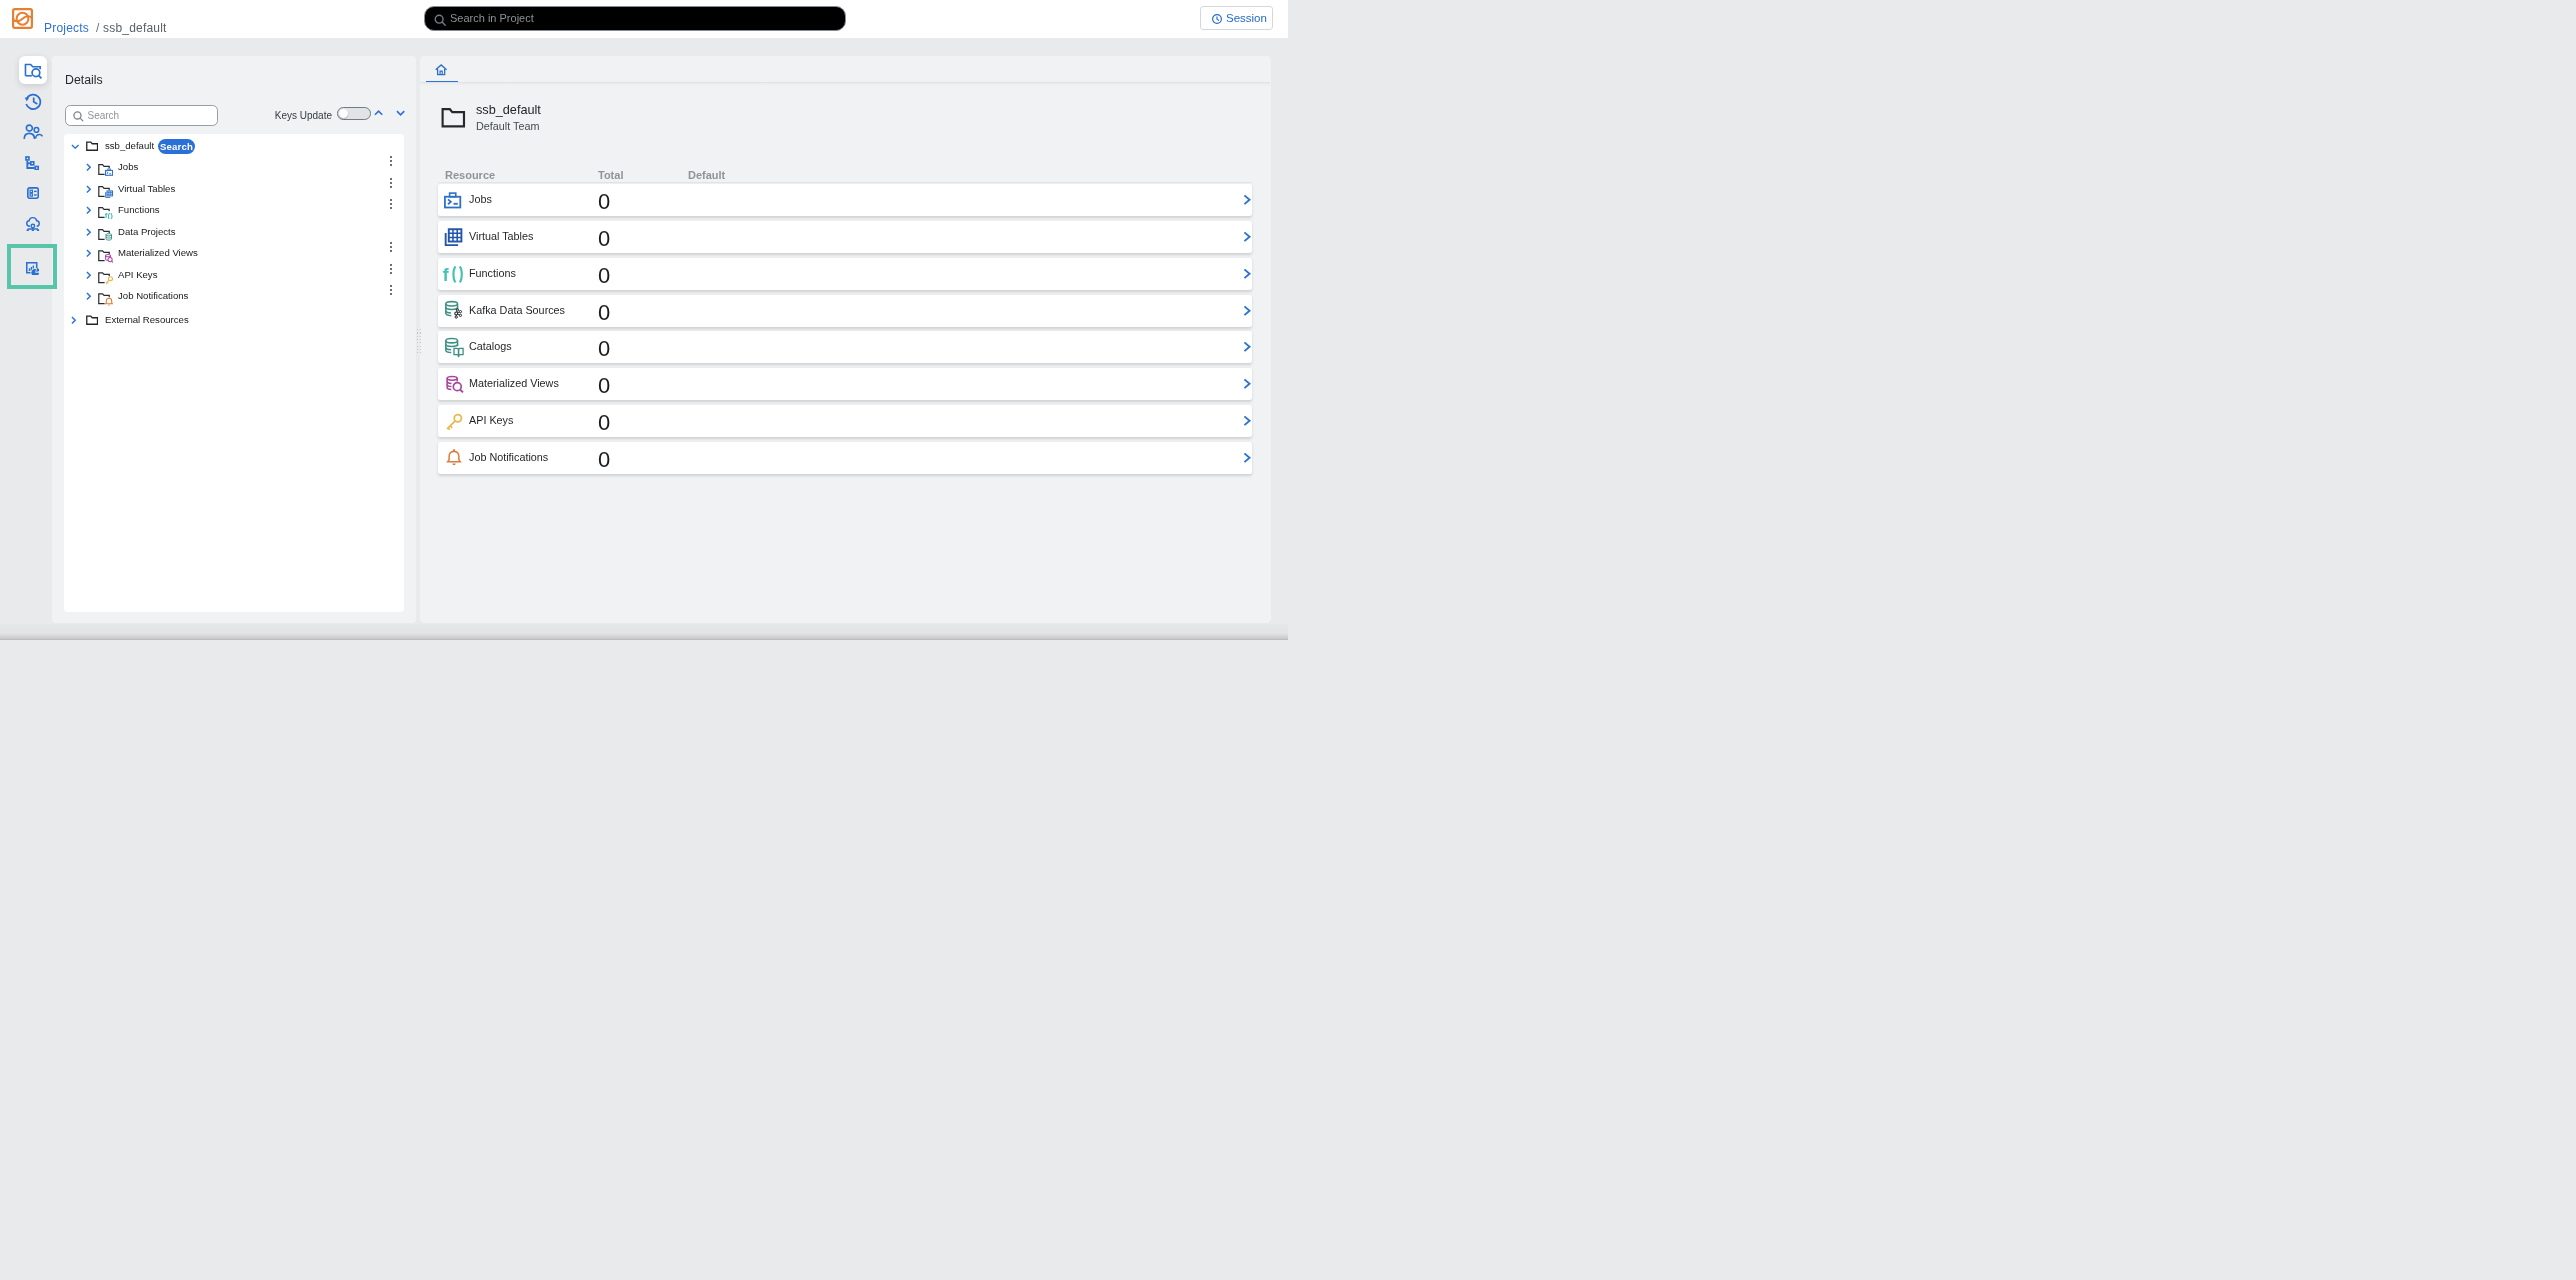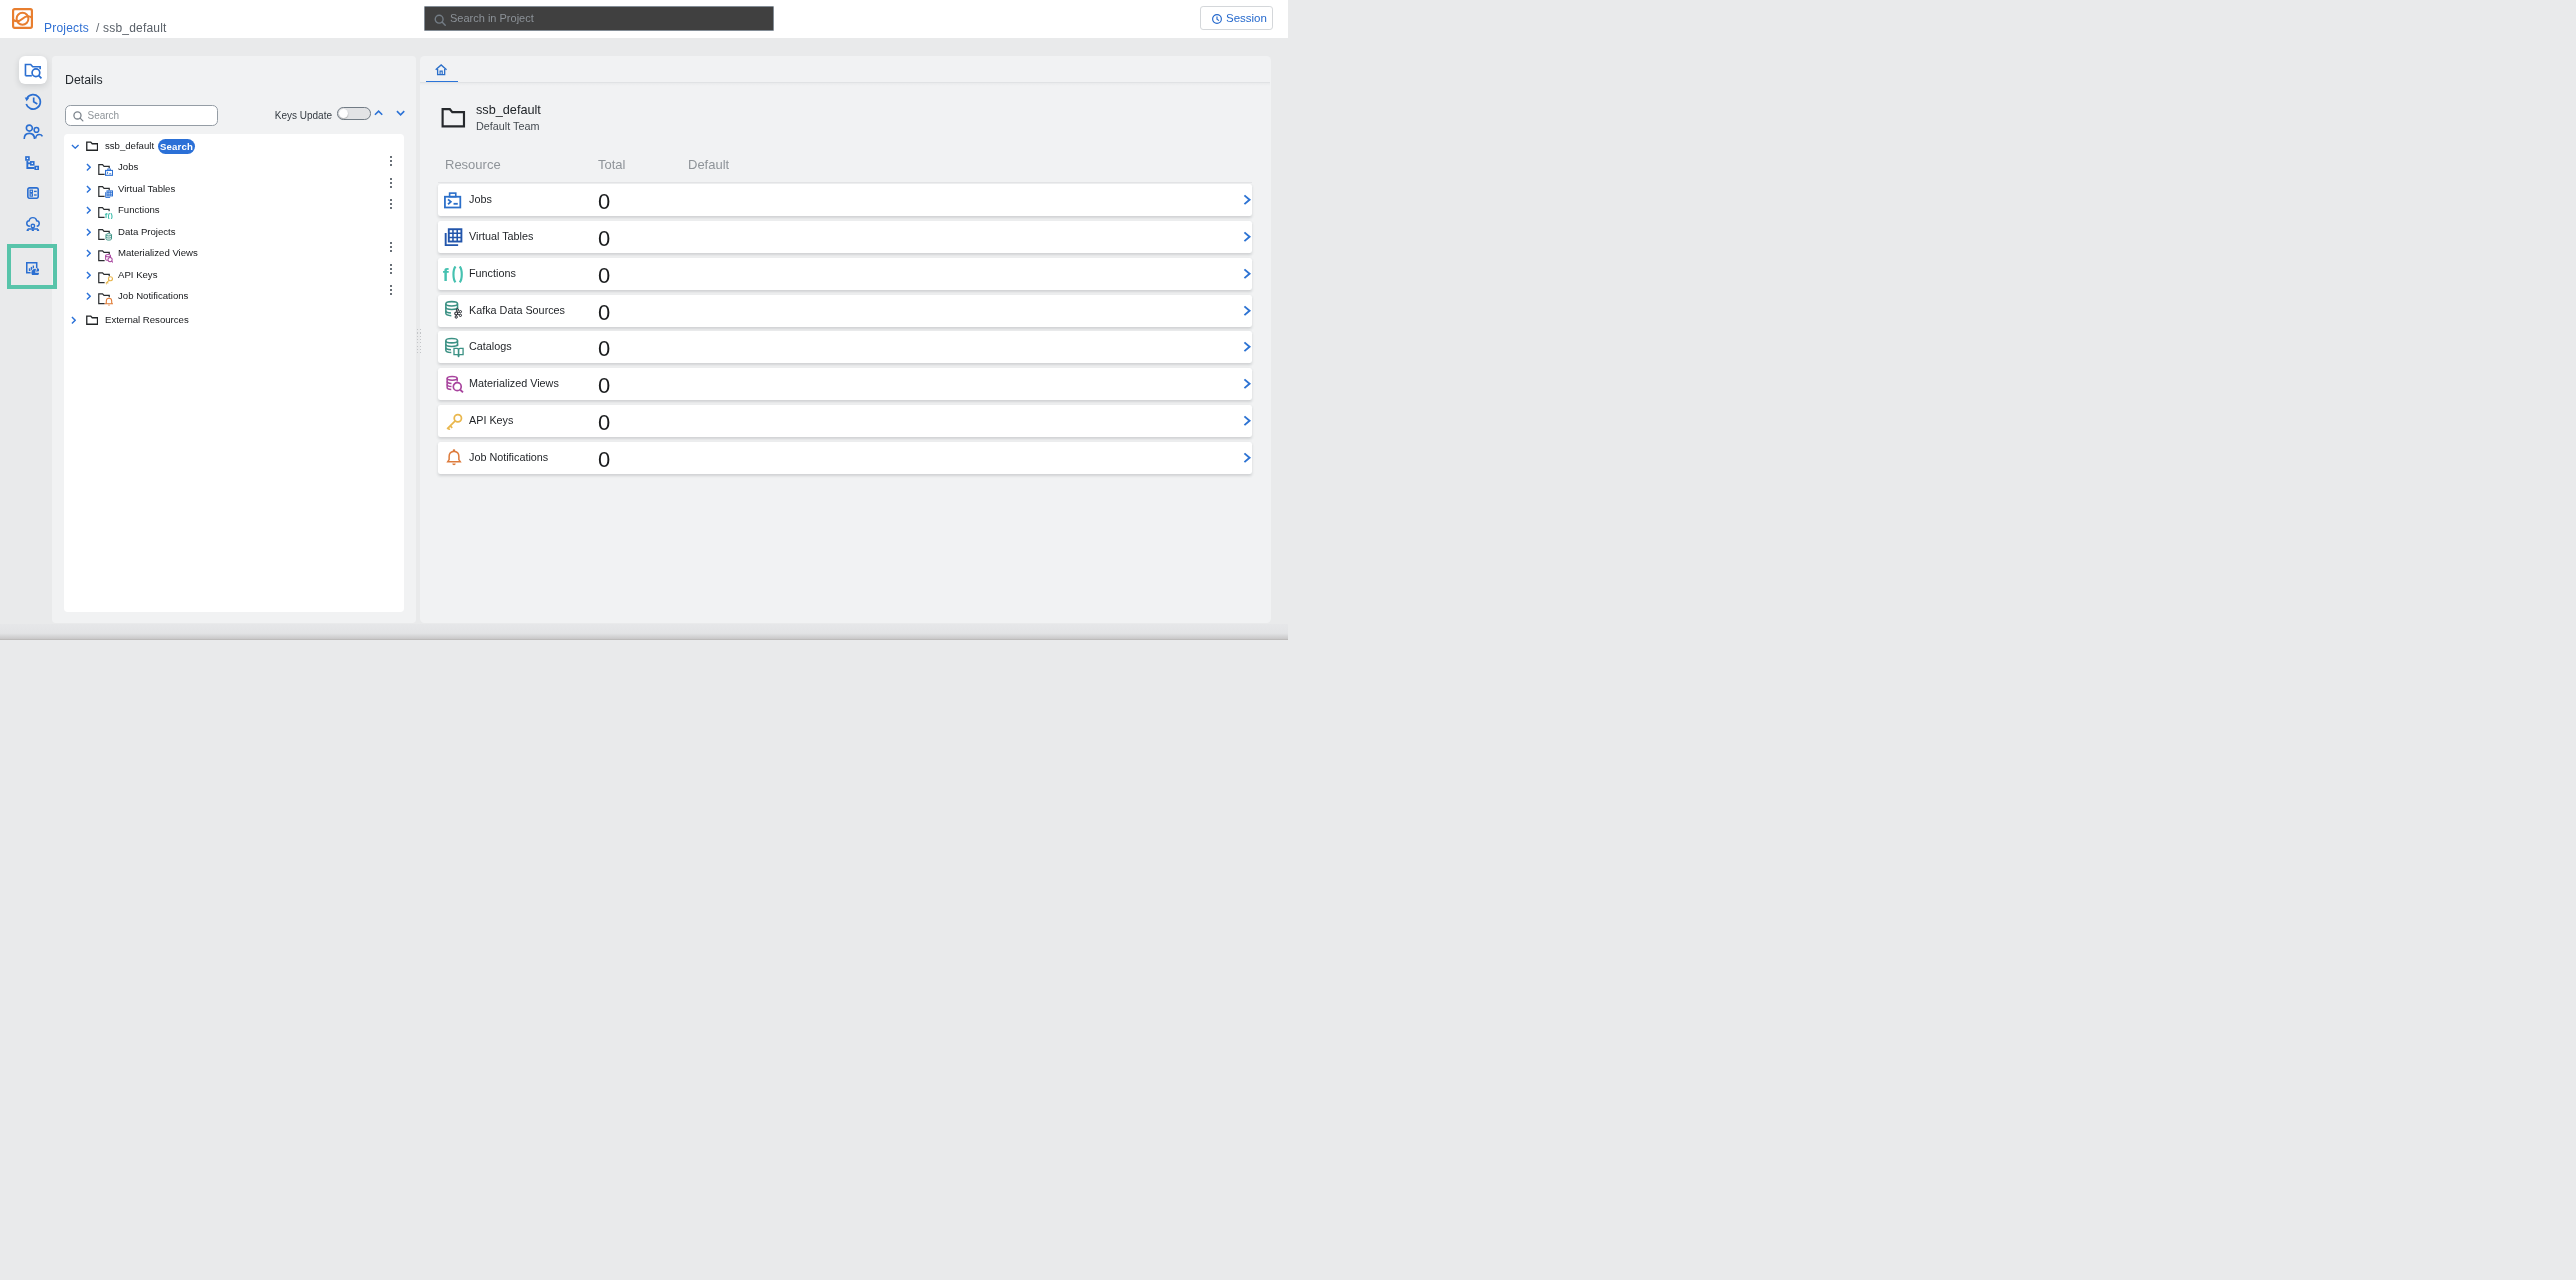--- a/index.html
+++ b/index.html
@@ -2,21 +2,21 @@
 <html style="font-size:12.3px"><head><meta charset="utf-8">
 <style>
 *{margin:0;padding:0;box-sizing:border-box}
 html,body{width:1288px;height:640px;overflow:hidden;font-family:"Liberation Sans",sans-serif;background:#e9eaeb;position:relative}
 body{transform:translateZ(0);-webkit-font-smoothing:antialiased}
 .abs{position:absolute}
 .header{position:absolute;left:0;top:0;width:1288px;height:38px;background:#fff}
 .crumb{position:absolute;left:44px;top:21px;font-size:12px;color:#3070d3;letter-spacing:0.2px}
 .crumb .sep{color:#6a7077;margin:0 3.5px}
 .crumb .cur{color:#596068}
-.hsearch{position:absolute;left:424px;top:6.1px;width:350px;height:25px;border:1.1px solid #848d96;border-radius:1px;background:#404040}
+.hsearch{position:absolute;left:424px;top:6.1px;width:422px;height:25px;border:1.1px solid #848d96;border-radius:10px;background:#000000}
 .hsearch .ph{position:absolute;left:25px;top:5px;font-size:11px;color:#8c9298}
 .session{position:absolute;left:1200px;top:6.1px;width:73px;height:24px;border:0.8px solid #d4d7da;border-radius:3.1px;background:#fff}
 .session .txt{position:absolute;left:25px;top:5.4px;font-size:11.5px;color:#2569cd}
 .panel{position:absolute;top:56px;background:#f1f2f3}
 .expl{left:52px;width:364px;height:567px;border-radius:3.8px 3.8px 3.8px 3.8px}
 .mainp{left:420px;width:851px;height:567px;border-radius:4.6px}
 .bottomband{position:absolute;left:0;top:624px;width:1288px;height:16.5px;background:linear-gradient(#e6e7e9 0%,#e2e3e5 55%,#cbcacb 85%,#a8a5a3 100%)}
 .titleE{position:absolute;left:65px;top:73px;font-size:12.3px;color:#262b30}
 .esearch{position:absolute;left:65px;top:105px;width:153px;height:21px;border:0.9px solid #959da5;border-radius:5.4px;background:#fff}
 .esearch .ph{position:absolute;left:21.5px;top:3.8px;font-size:10px;color:#8e9499}
@@ -24,21 +24,21 @@
 .toggle{position:absolute;left:337px;top:107px;width:34px;height:12.6px;border-radius:6.3px;background:#e2e3e5;border:1.1px solid #717b84}
 .toggle .knob{position:absolute;left:0.8px;top:0.8px;width:9.7px;height:9.7px;border-radius:50%;background:#fff;box-shadow:0 0.8px 1.5px rgba(0,0,0,.3)}
 .treecard{position:absolute;left:64px;top:134px;width:340px;height:478px;background:#fff;border-radius:3.8px}
 .trow{position:absolute;left:0;width:340px;height:21.5px}
 .tlabel{position:absolute;top:5px;font-size:9.6px;color:#17191c}
 .pill{position:absolute;left:94px;top:3.5px;width:37px;height:15px;border-radius:7.7px;background:#2b70d7;color:#fff;font-size:9.6px;font-weight:bold;text-align:center;line-height:15px;letter-spacing:0.2px}
 .dots3{position:absolute;left:326px;width:2.3px;height:10.8px}
 .dots3 i{position:absolute;left:0;width:2.2px;height:2.2px;border-radius:0.8px;background:#4b545c}
 .grip{position:absolute;left:417px;top:329px;width:3.8px;height:24.6px}
 .grip i{position:absolute;width:1.3px;height:1.3px;background:#c3c5c8}
-.hdrcols{position:absolute;top:157px;font-size:13px;font-weight:normal;color:#8f9499}
+.hdrcols{position:absolute;top:169px;font-size:11px;font-weight:bold;color:#8f9499}
 .cardrow{position:absolute;left:438px;width:814px;height:32px;background:#fff;border-radius:2.3px;box-shadow:0 1.2px 2.7px rgba(40,45,50,.16)}
 .rlabel{position:absolute;left:31px;top:9.2px;font-size:10.8px;color:#1e2125}
 .rzero{position:absolute;left:160px;top:4.6px;font-size:22px;color:#191b1d}
 .ricon{position:absolute}
 .rchev{position:absolute;left:805px;top:10px}
 </style></head>
 <body>
 <div class="bottomband"></div>
 <div class="panel expl"></div>
 <div class="panel mainp"></div>

